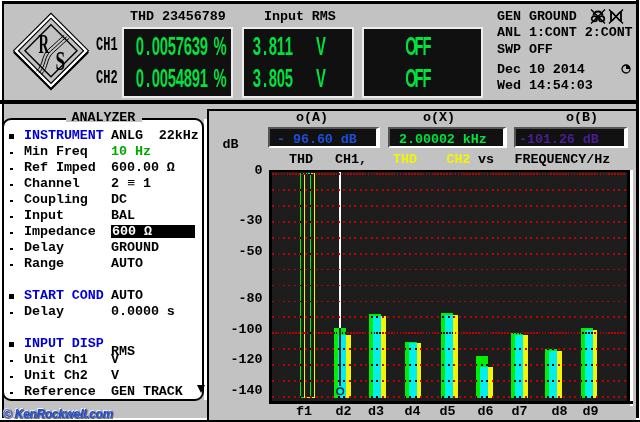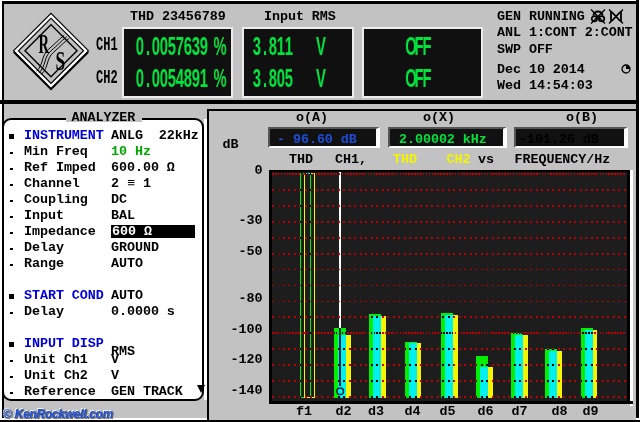--- a/index.html
+++ b/index.html
@@ -89,21 +89,21 @@
       <span style="position:absolute;left:289px;top:64.5px;font:bold 26.5px 'Liberation Sans',sans-serif;line-height:26px;color:#00e23c;transform:translateX(-50%) scaleX(0.56);transform-origin:center top;">5</span>
       <span style="position:absolute;left:321px;top:64.5px;font:bold 26.5px 'Liberation Sans',sans-serif;line-height:26px;color:#00e23c;transform:translateX(-50%) scaleX(0.56);transform-origin:center top;">V</span>
       <span style="position:absolute;left:410.5px;top:32.5px;font:bold 26.5px 'Liberation Sans',sans-serif;line-height:26px;color:#00e23c;transform:translateX(-50%) scaleX(0.56);transform-origin:center top;">O</span>
       <span style="position:absolute;left:418.5px;top:32.5px;font:bold 26.5px 'Liberation Sans',sans-serif;line-height:26px;color:#00e23c;transform:translateX(-50%) scaleX(0.56);transform-origin:center top;">F</span>
       <span style="position:absolute;left:426.5px;top:32.5px;font:bold 26.5px 'Liberation Sans',sans-serif;line-height:26px;color:#00e23c;transform:translateX(-50%) scaleX(0.56);transform-origin:center top;">F</span>
       <span style="position:absolute;left:410.5px;top:64.5px;font:bold 26.5px 'Liberation Sans',sans-serif;line-height:26px;color:#00e23c;transform:translateX(-50%) scaleX(0.56);transform-origin:center top;">O</span>
       <span style="position:absolute;left:418.5px;top:64.5px;font:bold 26.5px 'Liberation Sans',sans-serif;line-height:26px;color:#00e23c;transform:translateX(-50%) scaleX(0.56);transform-origin:center top;">F</span>
       <span style="position:absolute;left:426.5px;top:64.5px;font:bold 26.5px 'Liberation Sans',sans-serif;line-height:26px;color:#00e23c;transform:translateX(-50%) scaleX(0.56);transform-origin:center top;">F</span>
     </div>
 
-  <div class="t" style="left:497px;top:10.5px;">GEN RUNNING</div>
+  <div class="t" style="left:497px;top:10.5px;">GEN GROUND</div>
   <div class="t" style="left:497px;top:27px;">ANL 1:CONT 2:CONT</div>
   <div class="t" style="left:497px;top:43.5px;">SWP OFF</div>
   <div class="t" style="left:497px;top:63.5px;">Dec 10 2014</div>
   <div class="t" style="left:497px;top:80px;">Wed 14:54:03</div>
 
   <div class="abs" style="left:590px;top:8px;">
     <svg width="35" height="17" viewBox="0 0 35 17">
       <path d="M3.5 7.5 A4.5 4 0 0 1 12.5 7.5" fill="none" stroke="#000" stroke-width="2.1"></path>
       <circle cx="4.4" cy="10.8" r="2.7" fill="none" stroke="#000" stroke-width="1.7"></circle>
       <circle cx="11.6" cy="10.8" r="2.7" fill="none" stroke="#000" stroke-width="1.7"></circle>
@@ -182,21 +182,21 @@
   <div class="abs" style="left:207px;top:109px;width:429px;height:310.5px;background:#c2c2c2;border-left:2.5px solid #000;border-top:2.5px solid #000;box-sizing:border-box;"></div>
 
   <div class="t" style="left:296px;top:111.5px;">o(A)</div>
   <div class="t" style="left:423px;top:111.5px;">o(X)</div>
   <div class="t" style="left:566px;top:111.5px;">o(B)</div>
   <div class="box2" style="left:268px;top:126.5px;width:106px;height:17.5px;"></div>
   <div class="box2" style="left:388px;top:126.5px;width:113px;height:17.5px;"></div>
   <div class="box2" style="left:514px;top:126.5px;width:108px;height:17.5px;"></div>
   <div class="t" style="left:277px;top:133.5px;color:#1d4ed8;">- 96.60 dB</div>
   <div class="t" style="left:399px;top:133.5px;color:#00e23c;">2.00002 kHz</div>
-  <div class="t" style="left:519px;top:133.5px;color:#000000;">-101.26 dB</div>
+  <div class="t" style="left:519px;top:133.5px;color:#4c1d95;">-101.26 dB</div>
 
   <div class="t" style="left:222.5px;top:139px;">dB</div>
   <div class="t" style="left:289px;top:153.5px;">THD</div>
   <div class="t" style="left:335px;top:153.5px;">CH1,</div>
   <div class="t yel" style="left:393px;top:153.5px;">THD</div>
   <div class="t yel" style="left:446.5px;top:153.5px;">CH2</div>
   <div class="t" style="left:478px;top:153.5px;">vs</div>
   <div class="t" style="left:514.5px;top:153.5px;">FREQUENCY/Hz</div>
 
   <div class="t" style="left:254.5px;top:164.5px;">0</div>

